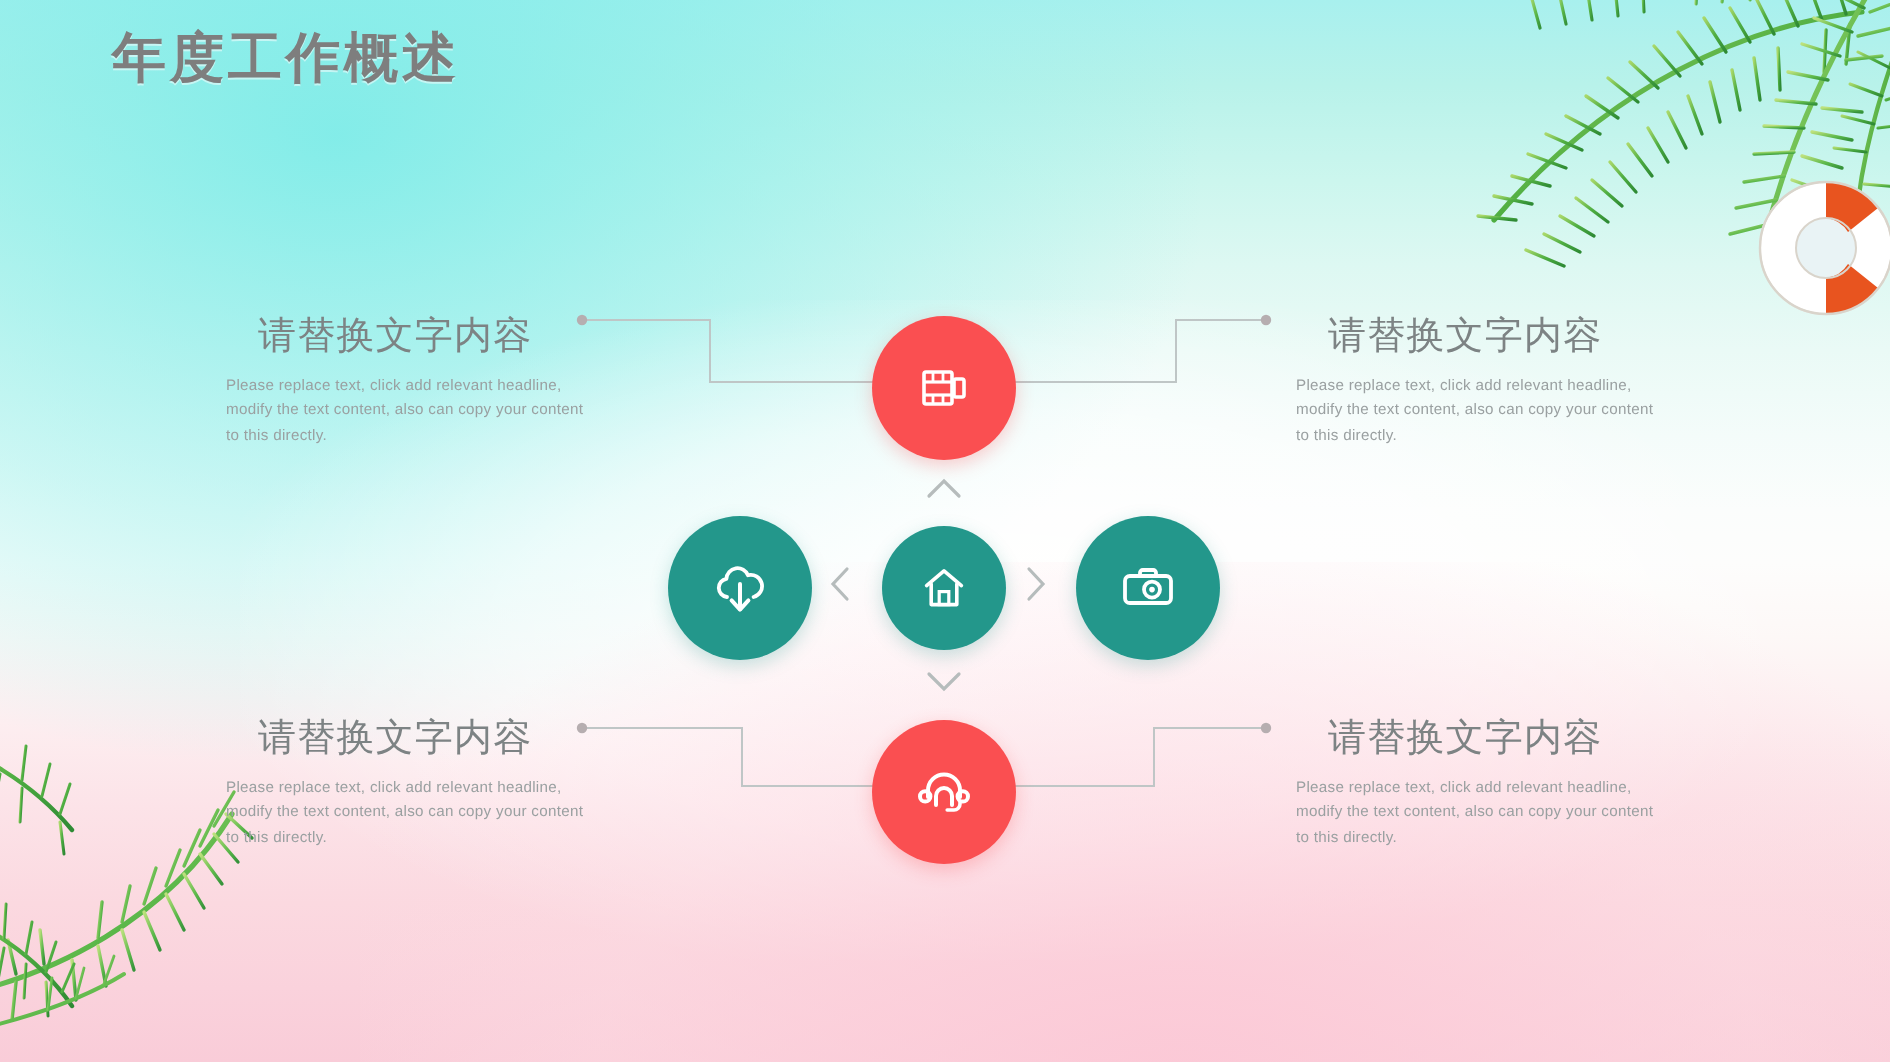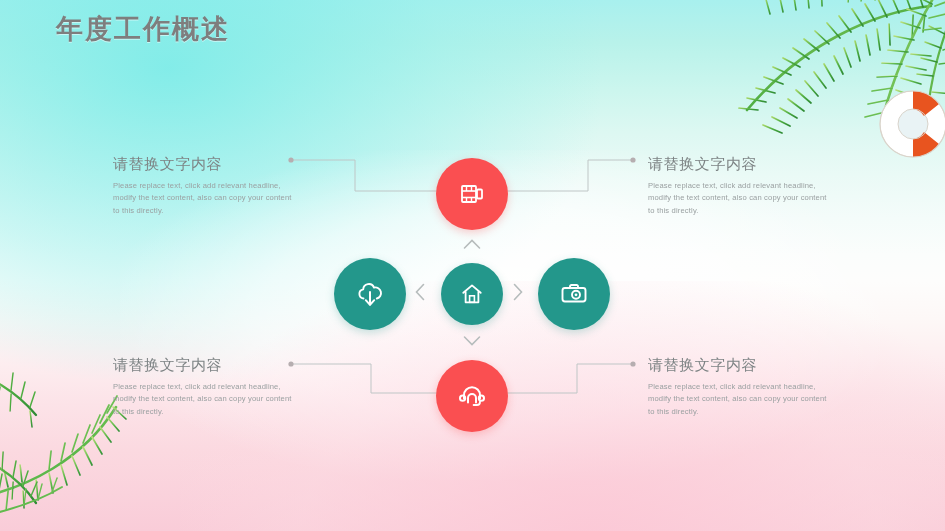--- a/index.html
+++ b/index.html
@@ -129,25 +129,26 @@
   .conn-dot  { fill: #b6aeb0; }
 
   
   .tblock { position: absolute; width: 182px; }
   .tb-tl { left: 113px; top: 155px; }
   .tb-bl { left: 113px; top: 356px; }
   .tb-tr { left: 648px; top: 155px; }
   .tb-br { left: 648px; top: 356px; }
 
   .tb-head {
-    font-size: 15px;
+    font-size: 19px;
     color: #7d8384;
     letter-spacing: .6px;
     margin-bottom: 6px;
     font-family: "DejaVu Sans", "Liberation Sans", sans-serif;
+    margin-left: 16px;
   }
   .tb-body {
     font-size: 7.6px;
     line-height: 1.62;
     color: #9aa0a1;
     letter-spacing: .15px;
   }
 </style>
 </head>
 <body>

